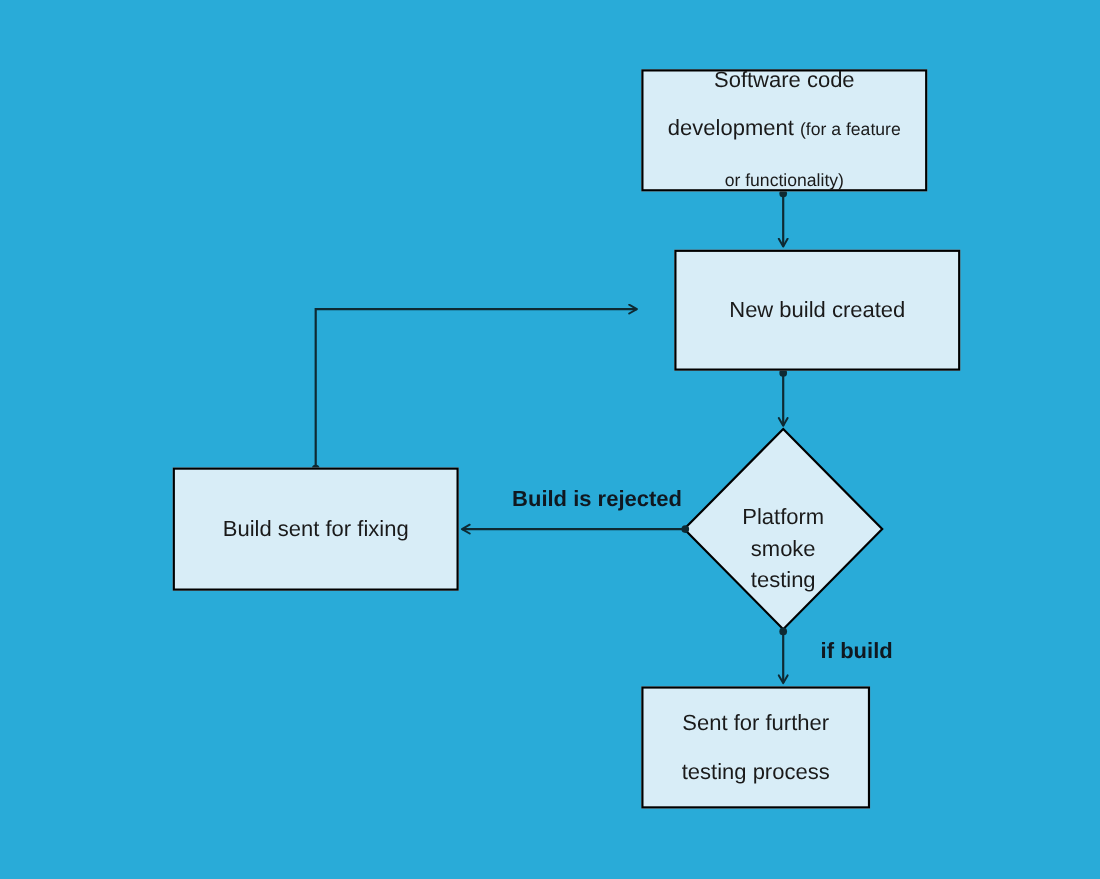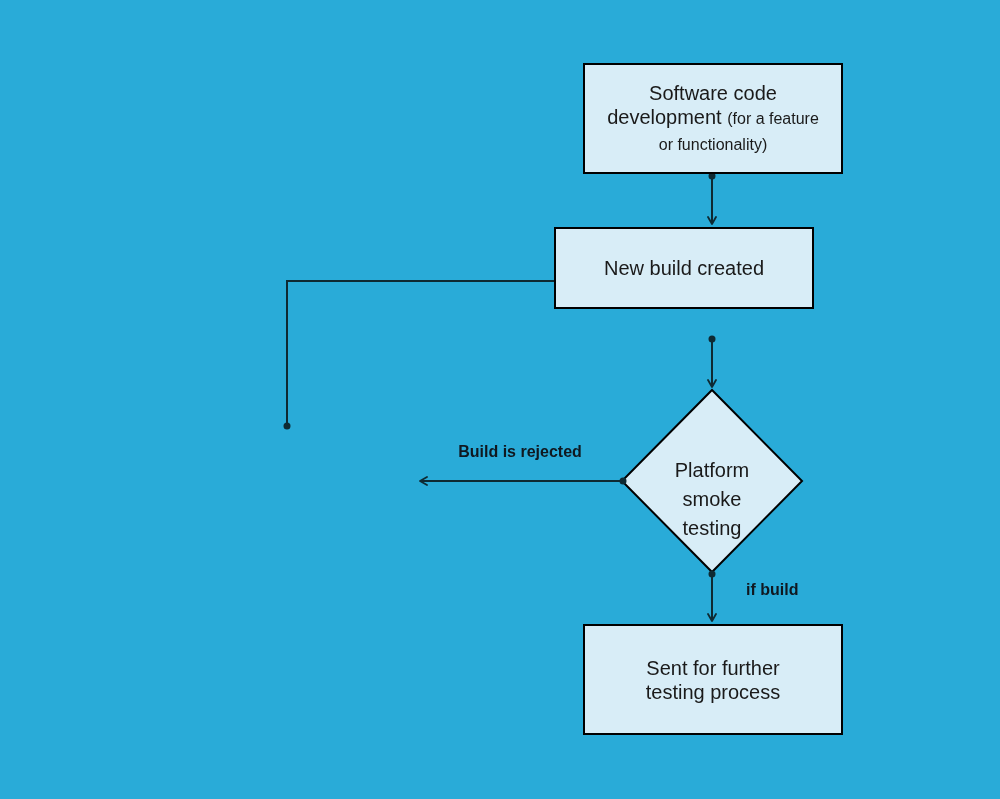--- a/index.html
+++ b/index.html
@@ -45,51 +45,51 @@
     position: absolute;
     box-sizing: border-box;
     background: #D8EDF7;
     border: 2px solid #000000;
     display: flex;
     align-items: center;
     justify-content: center;
     text-align: center;
     color: #1A1A1A;
     font-size: 20px;
-    line-height: 24px;
+    line-height: 44px;
   }
   .node-inner {
     width: 100%;
   }
   #node-software-dev { left: 583px; top: 63px; width: 260px; height: 111px; padding: 0 16px; }
   #node-software-dev .note { font-size: 16px; }
-  #node-new-build    { left: 554px; top: 227px; width: 260px; height: 82px; text-align: center; }
+  #node-new-build    { left: 613px; top: 227px; width: 260px; height: 110px; text-align: center; }
   #node-build-fixing { left: 157px; top: 425px; width: 260px; height: 112px; }
-  #node-further-testing { left: 583px; top: 624px; width: 260px; height: 111px; padding: 0 30px; }
+  #node-further-testing { left: 583px; top: 624px; width: 208px; height: 111px; padding: 0 30px; }
   .diamond-label {
     position: absolute;
     left: 622px;
     top: 391px;
     width: 180px;
     height: 181px;
     display: flex;
     align-items: center;
     justify-content: center;
     text-align: center;
     color: #1A1A1A;
     font-size: 20px;
     line-height: 29px;
   }
   .diamond-label .node-inner { width: 112px; margin-top: 36px; }
   .edge-label {
     position: absolute;
     font-weight: bold;
-    font-size: 16px;
+    font-size: 20px;
     color: #101820;
-    text-align: center;
+    text-align: right;
     white-space: nowrap;
   }
   #label-build-rejected { left: 420px; top: 443px; width: 200px; }
   #label-if-fail        { left: 431px; top: 498px; width: 180px; }
   #label-if-pass        { left: 746px; top: 581px; }
 </style>
 </head>
 <body>
 
 <div class="canvas">
@@ -123,20 +123,23 @@
     <div class="node-inner">
       <span>Software code development</span>
       <span class="note">(for a feature or functionality)</span>
     </div>
   </div>
 
   <div class="node" id="node-new-build">
     <div class="node-inner">New build created</div>
   </div>
 
+  <div class="node" id="node-build-fixing">
+    <div class="node-inner">Build sent for fixing</div>
+  </div>
 
   <div class="node" id="node-further-testing">
     <div class="node-inner">Sent for further testing process</div>
   </div>
 
   <div class="diamond-label">
     <div class="node-inner">Platform smoke testing</div>
   </div>
 
   <div class="edge-label" id="label-build-rejected">Build is rejected</div>

